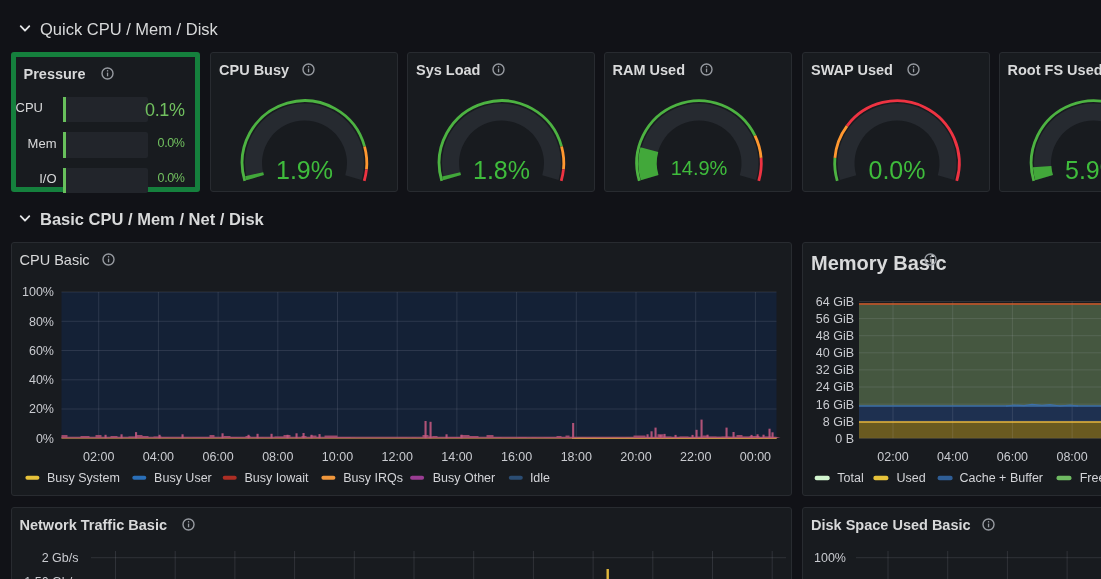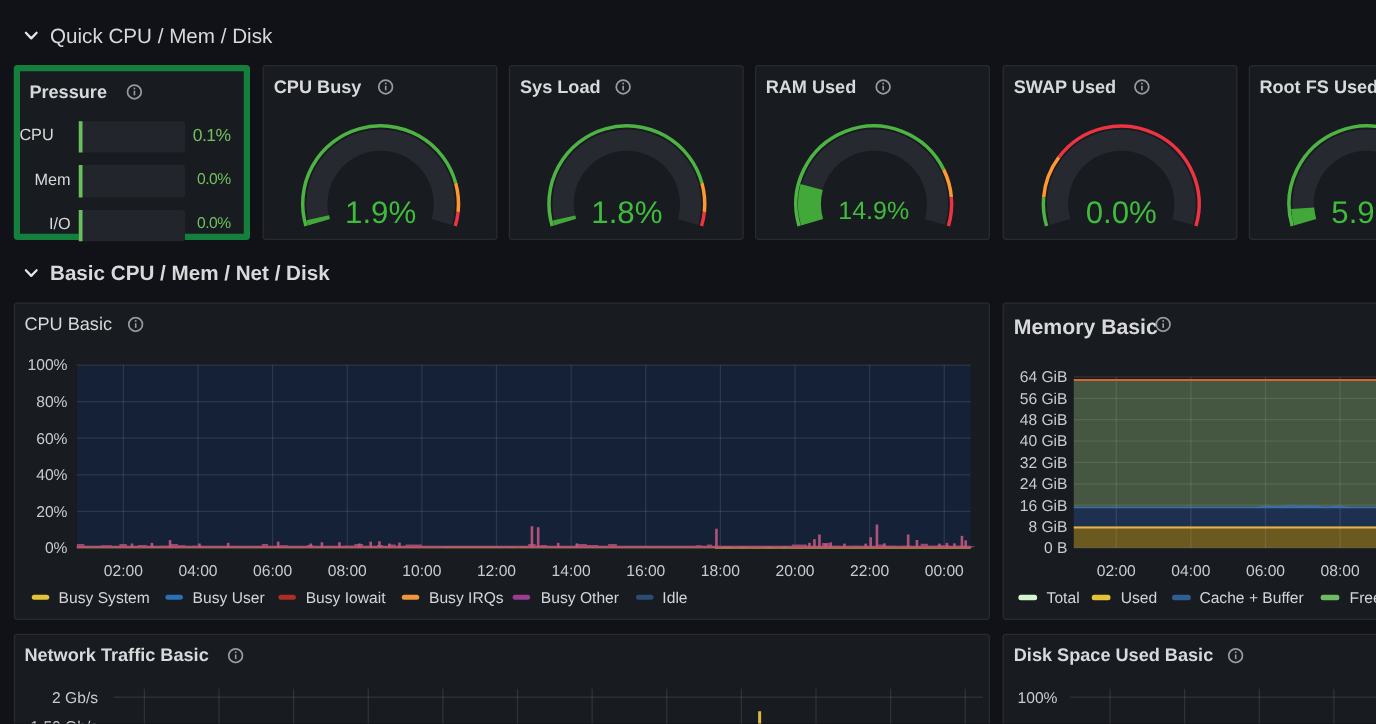--- a/index.html
+++ b/index.html
@@ -12,21 +12,21 @@
     <div style="position:absolute;left:10.5px;top:52.4px;width:189px;height:139.3px;background:#181b1f;border:5px solid #15803d;border-radius:3px;box-sizing:border-box">
       <div style="position:absolute;left:8px;top:8.8px;font-size:14.5px;font-weight:700;color:#d8d9da;white-space:nowrap">Pressure</div>
       <svg style="position:absolute;left:85.0px;top:10.0px" width="13" height="13" viewBox="0 0 13 13">
         <circle cx="6.5" cy="6.5" r="5.5" fill="none" stroke="#969aa0" stroke-width="1.4"></circle>
         <rect x="5.9" y="5.6" width="1.3" height="3.7" fill="#969aa0"></rect>
         <rect x="5.9" y="3.1" width="1.3" height="1.4" fill="#969aa0"></rect>
       </svg>
       <div style="position:absolute;left:0;top:43.1px;width:41px;text-align:left;font-size:13px;color:#d8d9da">CPU</div>
       <div style="position:absolute;left:47.5px;top:39.5px;width:85.4px;height:25.2px;background:#22252b;border-radius:0 2px 2px 0"></div>
       <div style="position:absolute;left:47.5px;top:39.5px;width:3px;height:25.2px;background:#68c05c"></div>
-      <div style="position:absolute;left:128px;top:43.1px;width:41px;text-align:right;font-size:14px;letter-spacing:-0.4px;color:#71c05f">0.1%</div>
+      <div style="position:absolute;left:128px;top:43.1px;width:41px;text-align:right;font-size:18px;letter-spacing:-0.4px;color:#71c05f">0.1%</div>
       <div style="position:absolute;left:0;top:78.6px;width:41px;text-align:right;font-size:13px;color:#d8d9da">Mem</div>
       <div style="position:absolute;left:47.5px;top:75.0px;width:85.4px;height:25.2px;background:#22252b;border-radius:0 2px 2px 0"></div>
       <div style="position:absolute;left:47.5px;top:75.0px;width:3px;height:25.2px;background:#68c05c"></div>
       <div style="position:absolute;left:128px;top:78.6px;width:41px;text-align:right;font-size:12.5px;letter-spacing:-0.4px;color:#71c05f">0.0%</div>
       <div style="position:absolute;left:0;top:113.9px;width:41px;text-align:right;font-size:13px;color:#d8d9da">I/O</div>
       <div style="position:absolute;left:47.5px;top:110.3px;width:85.4px;height:25.2px;background:#22252b;border-radius:0 2px 2px 0"></div>
       <div style="position:absolute;left:47.5px;top:110.3px;width:3px;height:25.2px;background:#68c05c"></div>
       <div style="position:absolute;left:128px;top:113.9px;width:41px;text-align:right;font-size:12.5px;letter-spacing:-0.4px;color:#71c05f">0.0%</div>
     </div>
     <div style="position:absolute;left:210px;top:52.4px;width:187.7px;height:139.3px;background:#181b1f;border:1px solid #282b30;border-radius:3px;box-sizing:border-box">
@@ -243,21 +243,21 @@
         <path d="M 203 163 l 8 -1 l 10 0.6 l 8 -1.2 l 10 1 l 8 -0.8 l 10 1.4 l 10 -1 l 8 1" stroke="#3d6fa8" stroke-width="1.1" fill="none"></path>
         <rect x="11.7" y="232.7" width="15" height="4.5" rx="2" fill="#d2f5cf"></rect>
         <text x="34.3" y="239" font-size="12.5" fill="#d3d4d8">Total</text>
         <rect x="70.4" y="232.7" width="15" height="4.5" rx="2" fill="#e6c23a"></rect>
         <text x="93.6" y="239" font-size="12.5" fill="#d3d4d8">Used</text>
         <rect x="134.6" y="232.7" width="15" height="4.5" rx="2" fill="#2f5e96"></rect>
         <text x="156.5" y="239" font-size="12.5" fill="#d3d4d8">Cache + Buffer</text>
         <rect x="253.5" y="232.7" width="15" height="4.5" rx="2" fill="#6fba62"></rect>
         <text x="276.7" y="239" font-size="12.5" fill="#d3d4d8">Free</text>
       </svg>
-      <div style="position:absolute;left:8px;top:8.8px;font-size:17px;font-weight:700;color:#d8d9da;white-space:nowrap">Memory Basic</div>
+      <div style="position:absolute;left:8px;top:8.8px;font-size:20px;font-weight:700;color:#d8d9da;white-space:nowrap">Memory Basic</div>
       <svg style="position:absolute;left:120.5px;top:10.0px" width="13" height="13" viewBox="0 0 13 13">
         <circle cx="6.5" cy="6.5" r="5.5" fill="none" stroke="#969aa0" stroke-width="1.4"></circle>
         <rect x="5.9" y="5.6" width="1.3" height="3.7" fill="#969aa0"></rect>
         <rect x="5.9" y="3.1" width="1.3" height="1.4" fill="#969aa0"></rect>
       </svg>
     </div>
     <div style="position:absolute;left:10.5px;top:507px;width:781.5px;height:254px;background:#181b1f;border:1px solid #282b30;border-radius:3px;box-sizing:border-box">
       <svg width="781" height="254" viewBox="0 0 781 254" style="position:absolute;left:0;top:0" font-family="Liberation Sans, sans-serif">
         <text x="66.5" y="54" text-anchor="end" font-size="12.5" fill="#c9cbd0">2 Gb/s</text>
         <text x="66.5" y="77.5" text-anchor="end" font-size="12.5" fill="#c9cbd0">1.50 Gb/s</text>

